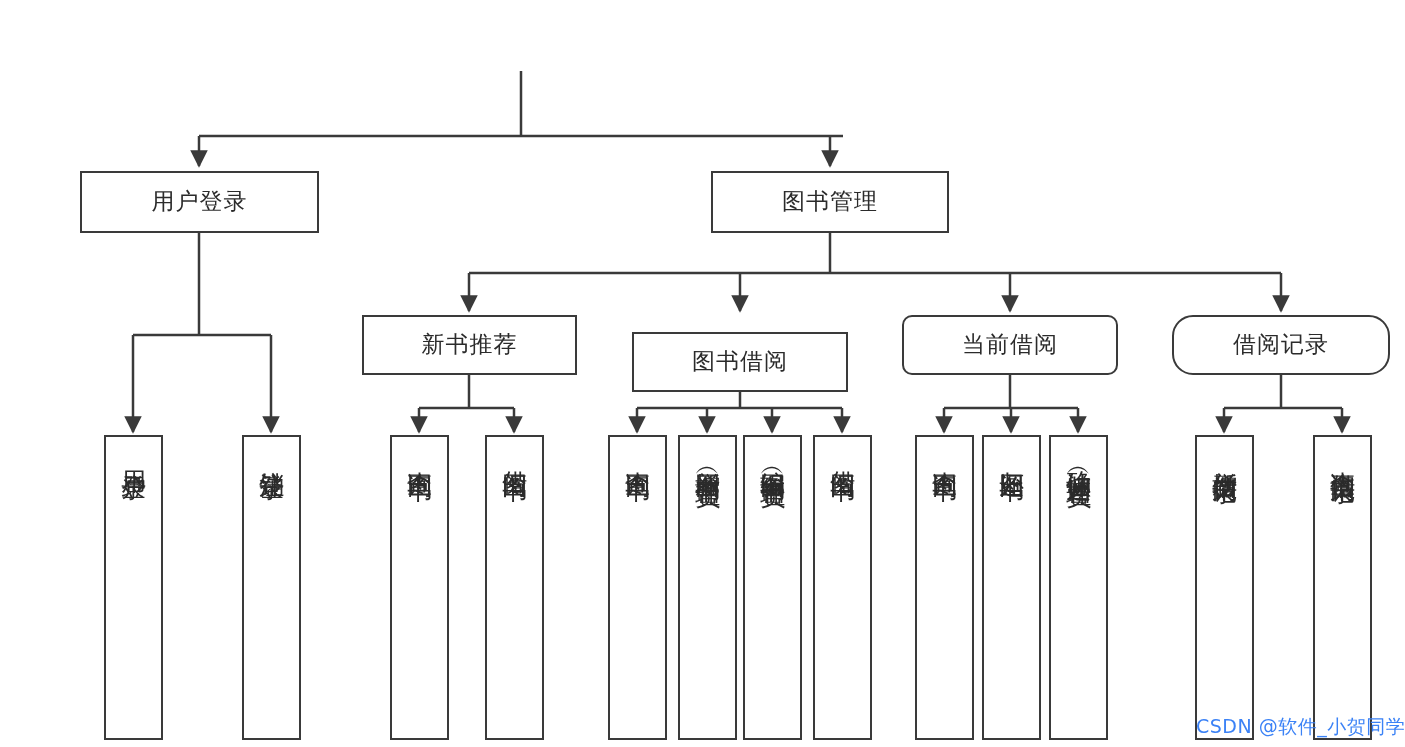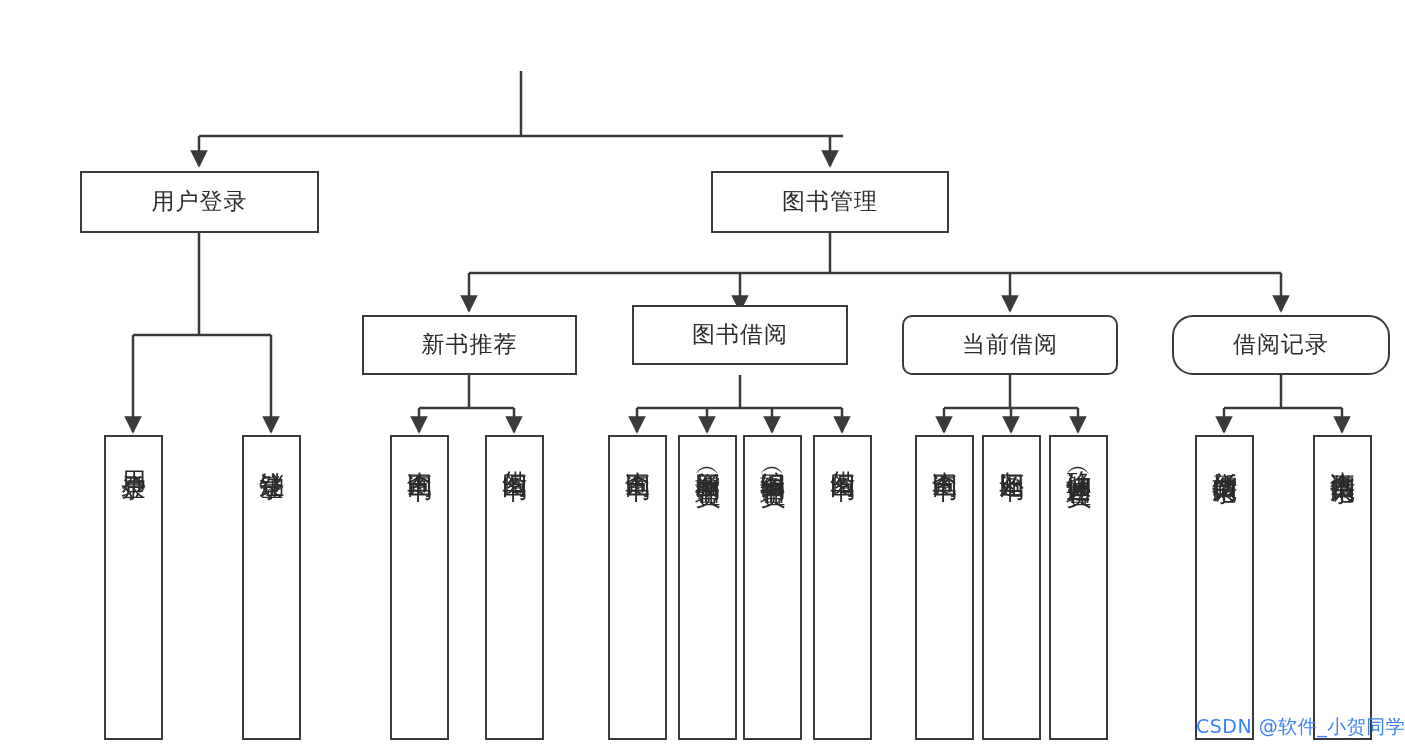--- a/index.html
+++ b/index.html
@@ -127,21 +127,21 @@
   <div class="node horizontal" style="left:80px; top:171px; width:239px; height:62px;">
     <span>用户登录</span>
   </div>
   <div class="node horizontal" style="left:362px; top:315px; width:215px; height:60px;">
     <span>新书推荐</span>
   </div>
 
   <div class="node horizontal" style="left:711px; top:171px; width:238px; height:62px;">
     <span>图书管理</span>
   </div>
-  <div class="node horizontal" style="left:632px; top:305px; width:216px; height:60px;">
+  <div class="node horizontal" style="left:632px; top:332px; width:216px; height:60px;">
     <span>图书借阅</span>
   </div>
   <div class="node horizontal" style="left:902px; top:315px; width:216px; height:60px;border-radius:10px;">
     <span>当前借阅</span>
   </div>
   <div class="node horizontal" style="left:1172px; top:315px; width:218px; height:60px;border-radius:21px;">
     <span>借阅记录</span>
   </div>
 
   <div class="node vertical" style="left:104px; top:435px; width:59px; height:305px;">

